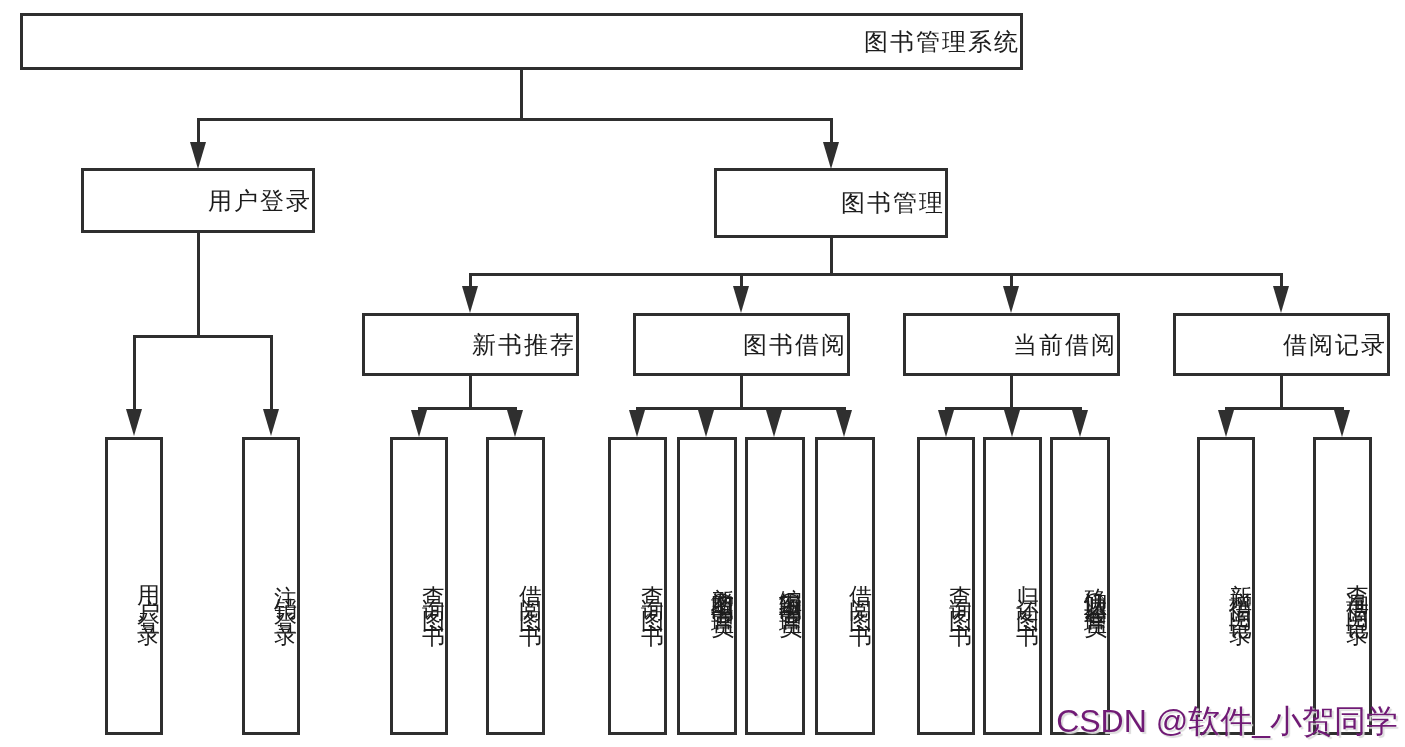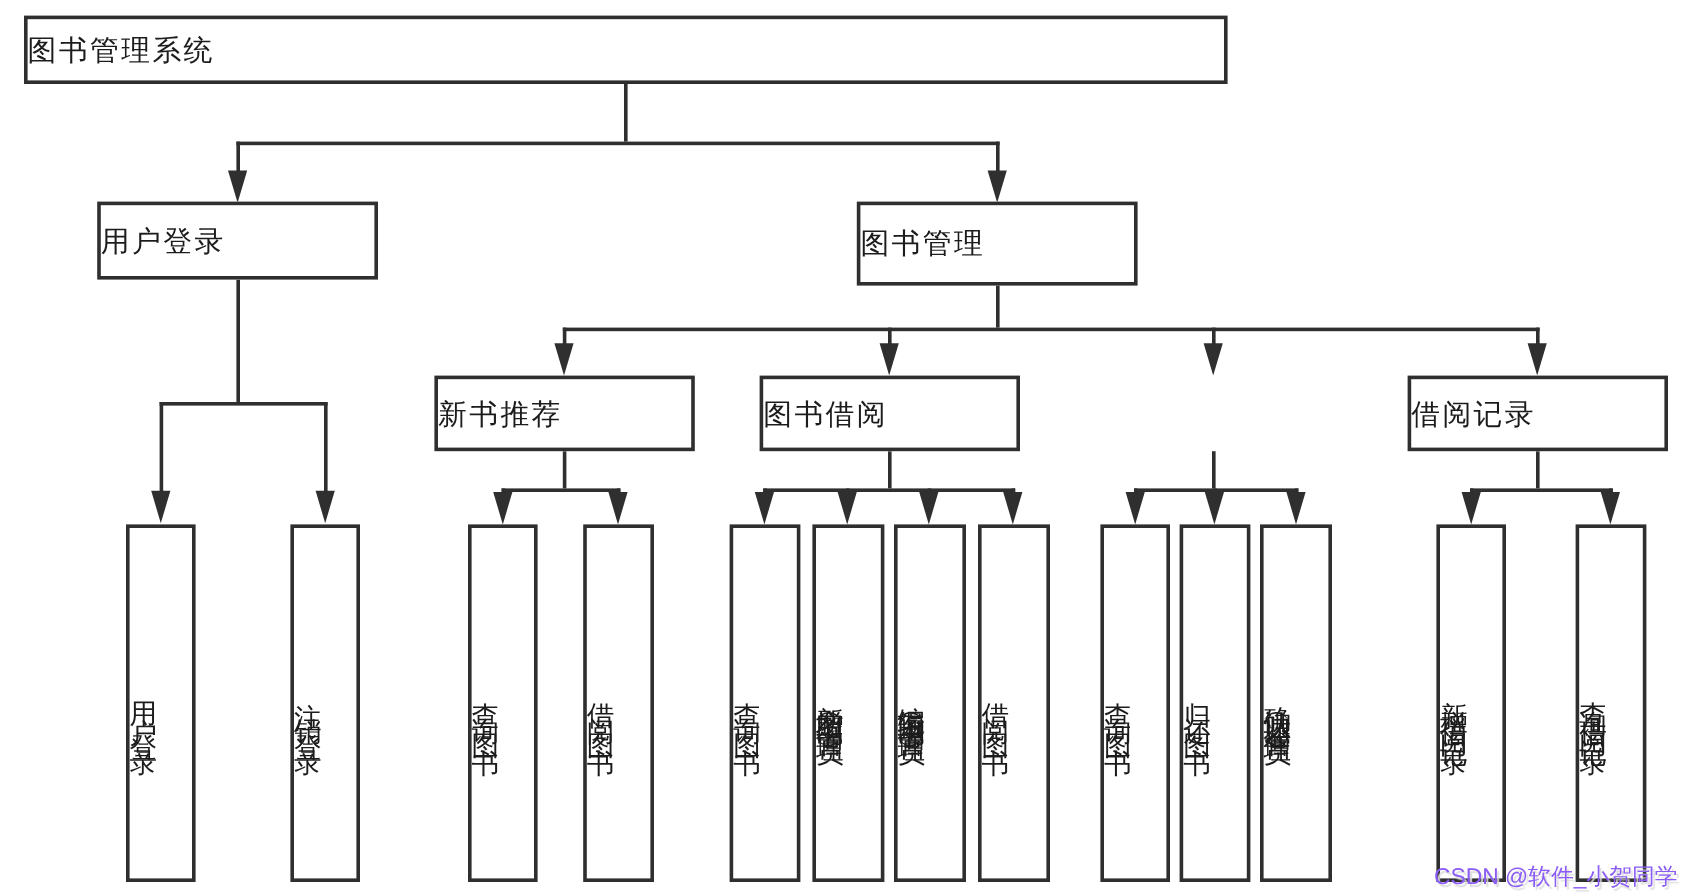--- a/index.html
+++ b/index.html
@@ -2,40 +2,40 @@
 <html><head>
 <meta charset="utf-8">
 <style>
   html, body { margin:0; padding:0; background:#ffffff; }
   .canvas {
     position:relative; width:1405px; height:747px; background:#ffffff;
     overflow:hidden; font-family:"Liberation Sans", sans-serif;
   }
   .box {
     position:absolute; box-sizing:border-box; background:#ffffff;
-    border:3px solid #2f2f2f; display:flex; align-items:center; justify-content:flex-start;
+    border:3px solid #2f2f2f; display:flex; align-items:center; justify-content:flex-end;
     z-index:2;
   }
   .hlabel { font-size:24px; color:#1c1c1c; letter-spacing:2px; white-space:nowrap; }
   .vlabel {
     writing-mode:vertical-rl; text-orientation:mixed;
     font-size:23px; color:#1c1c1c; line-height:1; white-space:nowrap;
   }
   .sp-loose { letter-spacing:13px; margin-bottom:-13px; }
   .sp-mid   { letter-spacing:8px;  margin-bottom:-8px; }
   .sp-tight { letter-spacing:4px;  margin-bottom:-4px; }
   .line { position:absolute; background:#2f2f2f; z-index:1; }
   .arrow {
     position:absolute; width:0; height:0; z-index:1;
     border-left:8px solid transparent; border-right:8px solid transparent;
     border-top:27px solid #2f2f2f;
   }
   .watermark {
     position:absolute; right:7px; bottom:3px; z-index:3;
-    font-size:19px; color:#8b5cf6; text-shadow:2px 2px 1px #dcdcdc;
+    font-size:32px; color:#701a75; text-shadow:2px 2px 1px #dcdcdc;
     white-space:nowrap;
   }
 </style>
 </head>
 <body>
 
 <div class="canvas">
 
   <div class="box" style="left:20px;top:13px;width:1003px;height:57px">
     <span class="hlabel">图书管理系统</span>
@@ -71,20 +71,23 @@
   <div class="line" style="left:1010px;top:273px;width:3px;height:20px"></div>
   <div class="arrow" style="left:1003px;top:286px"></div>
   <div class="line" style="left:1280px;top:273px;width:3px;height:20px"></div>
   <div class="arrow" style="left:1273px;top:286px"></div>
 
   <div class="box" style="left:633px;top:313px;width:217px;height:63px">
     <span class="hlabel">图书借阅</span>
   </div>
   <div class="box" style="left:362px;top:313px;width:217px;height:63px">
     <span class="hlabel">新书推荐</span>
+  </div>
+  <div class="box" style="left:903px;top:313px;width:217px;height:63px">
+    <span class="hlabel">当前借阅</span>
   </div>
   <div class="box" style="left:1173px;top:313px;width:217px;height:63px">
     <span class="hlabel">借阅记录</span>
   </div>
 
   <div class="line" style="left:469px;top:376px;width:3px;height:31px"></div>
   <div class="line" style="left:418px;top:407px;width:99px;height:3px"></div>
   <div class="line" style="left:418px;top:407px;width:3px;height:14px"></div>
   <div class="arrow" style="left:411px;top:410px"></div>
   <div class="line" style="left:514px;top:407px;width:3px;height:14px"></div>

